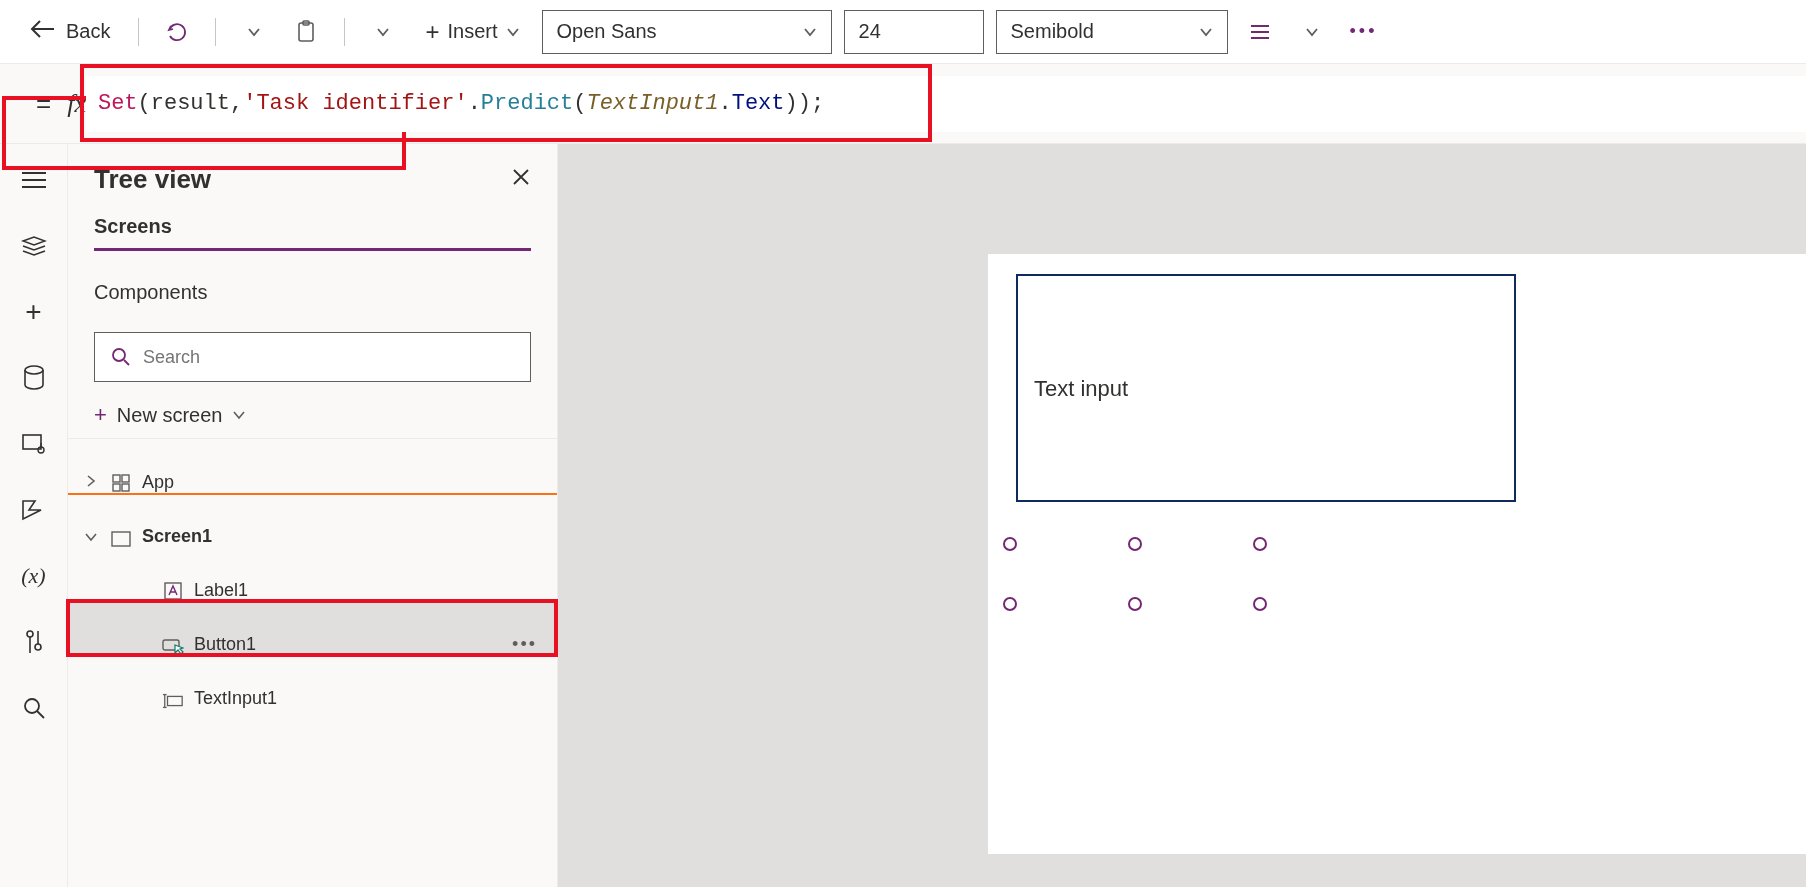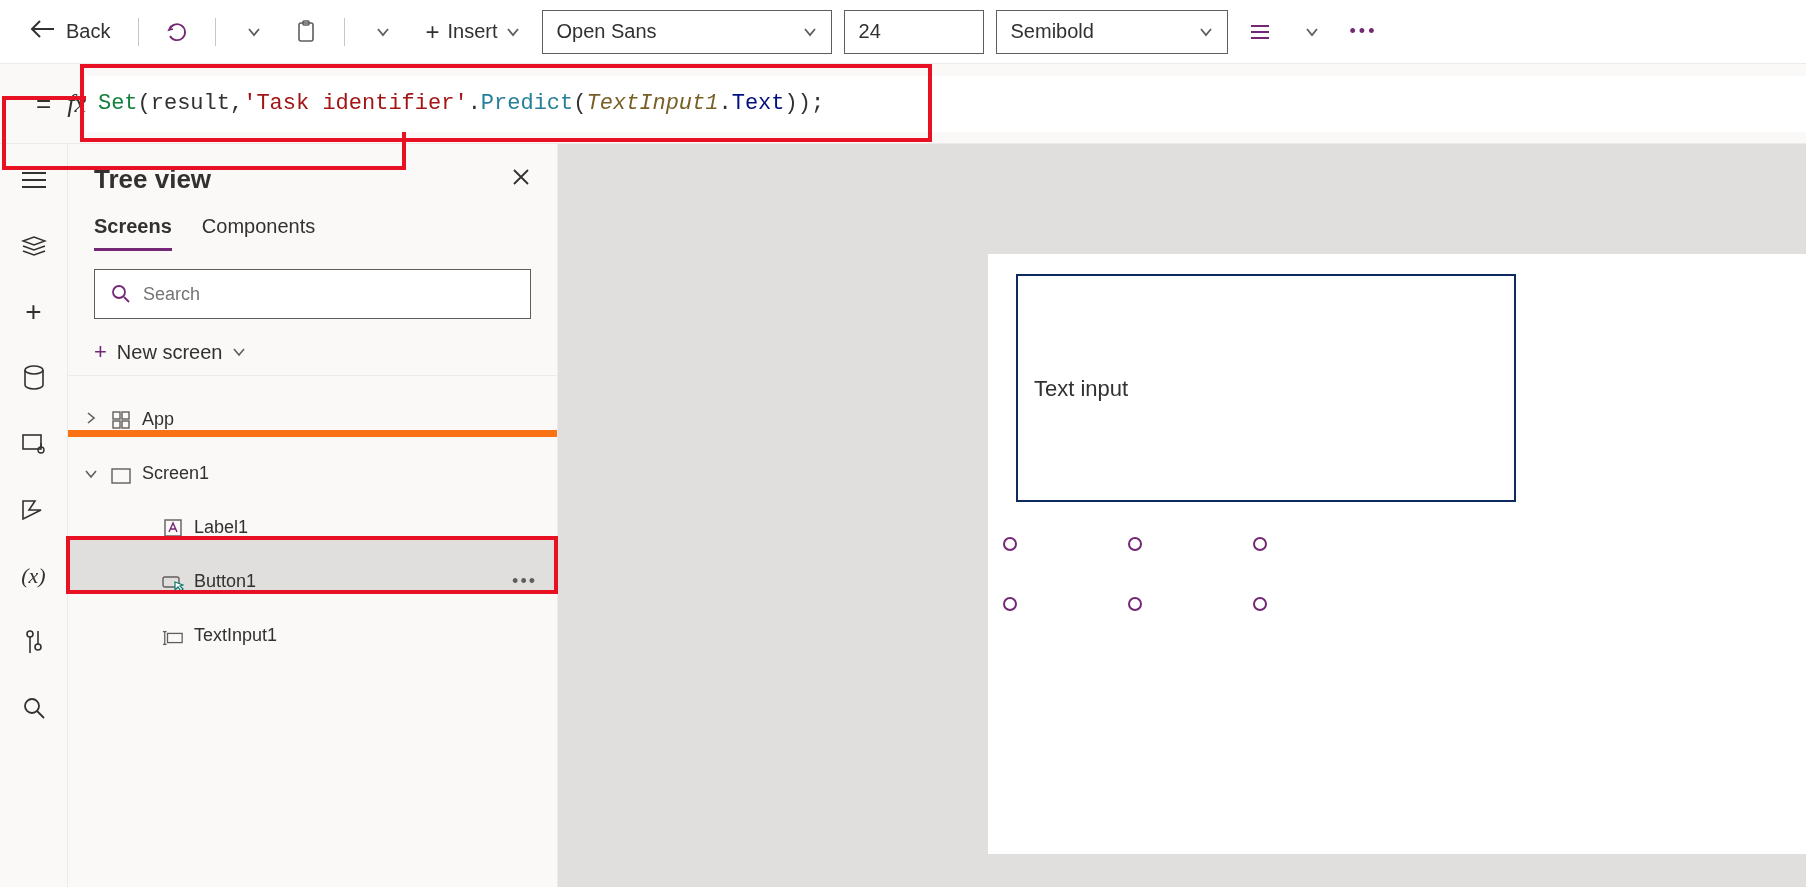--- a/index.html
+++ b/index.html
@@ -91,21 +91,21 @@
   flex: 1;
   height: 56px;
   font-family: Consolas, 'Courier New', monospace;
   font-size: 22px;
   border: none;
   padding: 0 12px;
   background: #fff;
   display: flex;
   align-items: center;
 }
-.formula-input .fn { color: #15803d; }
+.formula-input .fn { color: #be185d; }
 .formula-input .str { color: #a31515; }
 .formula-input .method { color: #267f99; }
 .formula-input .obj { color: #795e26; font-style: italic; }
 .formula-input .prop { color: #001080; }
 
 .main-area {
   display: flex;
   height: calc(100% - 64px - 80px);
 }
 .left-rail {
@@ -138,20 +138,21 @@
   align-items: center;
   justify-content: space-between;
   padding: 20px 26px 10px 26px;
 }
 .tree-title { font-size: 26px; font-weight: 600; }
 .close-x { font-size: 22px; cursor: pointer; }
 .tree-tabs {
   display: flex; gap: 30px;
   padding: 10px 26px 0 26px;
   font-size: 20px;
+  flex-direction: column;
 }
 .tree-tab { padding-bottom: 10px; cursor: pointer; }
 .tree-tab.active { font-weight: 600; border-bottom: 3px solid #742774; }
 .tree-search-row { padding: 18px 26px 10px 26px; }
 .tree-search {
   width: 100%; height: 50px;
   border: 1px solid #605e5c;
   display: flex; align-items: center;
   padding: 0 16px; gap: 12px;
   background: #fff;
@@ -407,21 +408,21 @@
         <span class="icon">
           <svg width="20" height="20" viewBox="0 0 20 20">
               <rect x="2" y="2" width="7" height="7" stroke="#605e5c" stroke-width="1.4" fill="none"></rect>
               <rect x="11" y="2" width="7" height="7" stroke="#605e5c" stroke-width="1.4" fill="none"></rect>
               <rect x="2" y="11" width="7" height="7" stroke="#605e5c" stroke-width="1.4" fill="none"></rect>
               <rect x="11" y="11" width="7" height="7" stroke="#605e5c" stroke-width="1.4" fill="none"></rect>
             </svg>
         </span>
         <span>App</span>
       </div>
-      <div class="tree-item" style="border-top:7px solid #f97316;">
+      <div class="tree-item" style="border-top:2px solid #f97316;font-weight:bold;">
         <span class="expand">
           <svg width="14" height="10" viewBox="0 0 14 10">
               <path d="M2 2 L7 8 L12 2" stroke="#605e5c" stroke-width="1.6" fill="none"></path>
             </svg>
         </span>
         <span class="icon">
           <svg width="20" height="16" viewBox="0 0 20 16">
               <rect x="1" y="1" width="18" height="14" stroke="#605e5c" stroke-width="1.4" fill="none"></rect>
             </svg>
         </span>

